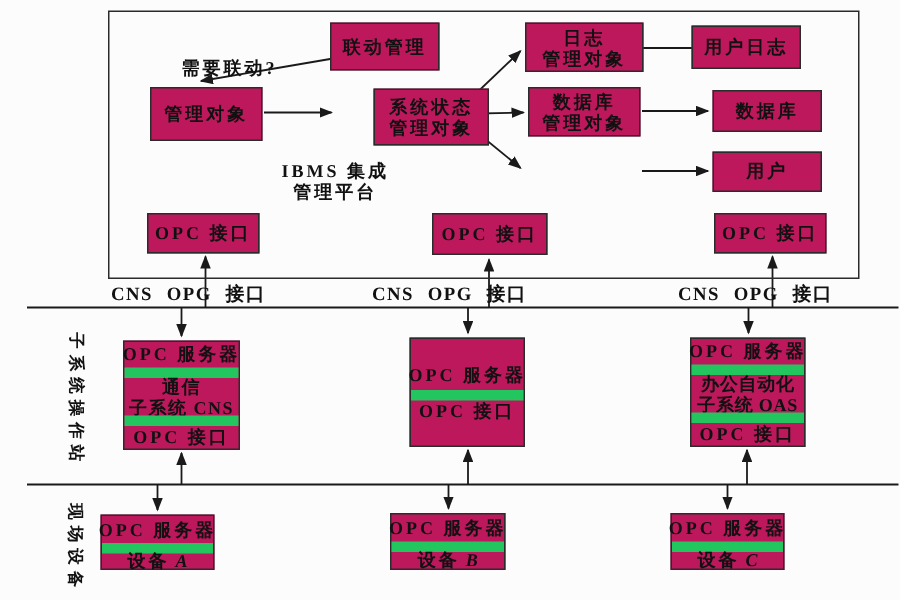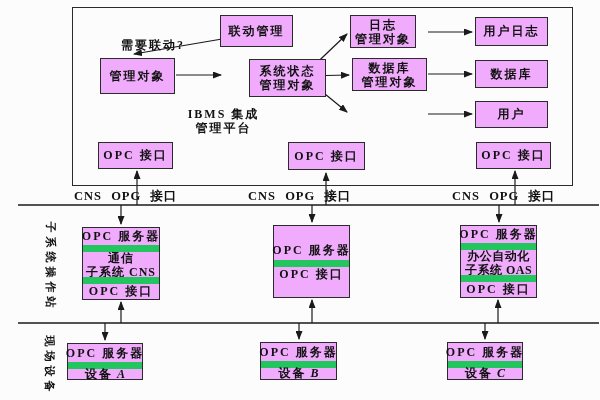--- a/index.html
+++ b/index.html
@@ -6,21 +6,21 @@
   #stage{
     position:relative;width:600px;height:400px;background:#fcfcfc;
     font-family:"Liberation Serif","DejaVu Serif",serif;color:#111;
     overflow:hidden;
   }
   #wires{position:absolute;left:0;top:0;width:600px;height:400px;}
   .box{
     position:absolute;box-sizing:border-box;border:1px solid #2b2b2b;
     display:flex;flex-direction:column;align-items:center;justify-content:center;
     font-size:12px;font-weight:bold;letter-spacing:2px;line-height:15px;
-    text-align:center;white-space:nowrap;background:#f0abfc;
+    text-align:center;white-space:nowrap;background:#be185d;
   }
   .bigbox{
     position:absolute;box-sizing:border-box;border:1.6px solid #2b2b2b;
     left:72px;top:7px;width:501px;height:179px;background:transparent;
   }
   .lbl{
     position:absolute;font-size:12px;font-weight:bold;letter-spacing:2px;
     white-space:nowrap;line-height:14px;
   }
   .buslbl{letter-spacing:1px;word-spacing:5px;font-size:12.5px;margin-left:34px;}
@@ -77,25 +77,25 @@
     <line x1="498" y1="323" x2="498" y2="300" stroke="#1a1a1a" stroke-width="1.2" marker-end="url(#ah)"></line>
     <line x1="485" y1="323" x2="485" y2="339" stroke="#1a1a1a" stroke-width="1.2" marker-end="url(#ah)"></line>
   </svg>
 
   <div class="bigbox"></div>
 
   <div class="lbl" style="left:121px;top:38px;">需要联动?</div>
   <div class="box" style="left:220px;top:15px;width:73px;height:32px;">
     <span>联动管理</span>
   </div>
-  <div class="box two" style="left:350px;top:15px;width:66px;height:33px;">
+  <div class="box two" style="left:350px;top:15px;width:79px;height:33px;">
     <span>日志</span>
     <span>管理对象</span>
   </div>
-  <div class="box" style="left:475px;top:17px;width:73px;height:29px;">
+  <div class="box" style="left:461px;top:17px;width:73px;height:29px;">
     <span>用户日志</span>
   </div>
 
   <div class="box" style="left:100px;top:58px;width:75px;height:36px;">
     <span>管理对象</span>
   </div>
   <div class="box two" style="left:225px;top:59px;width:77px;height:38px;margin-left:24px;">
     <span>系统状态</span>
     <span>管理对象</span>
   </div>

